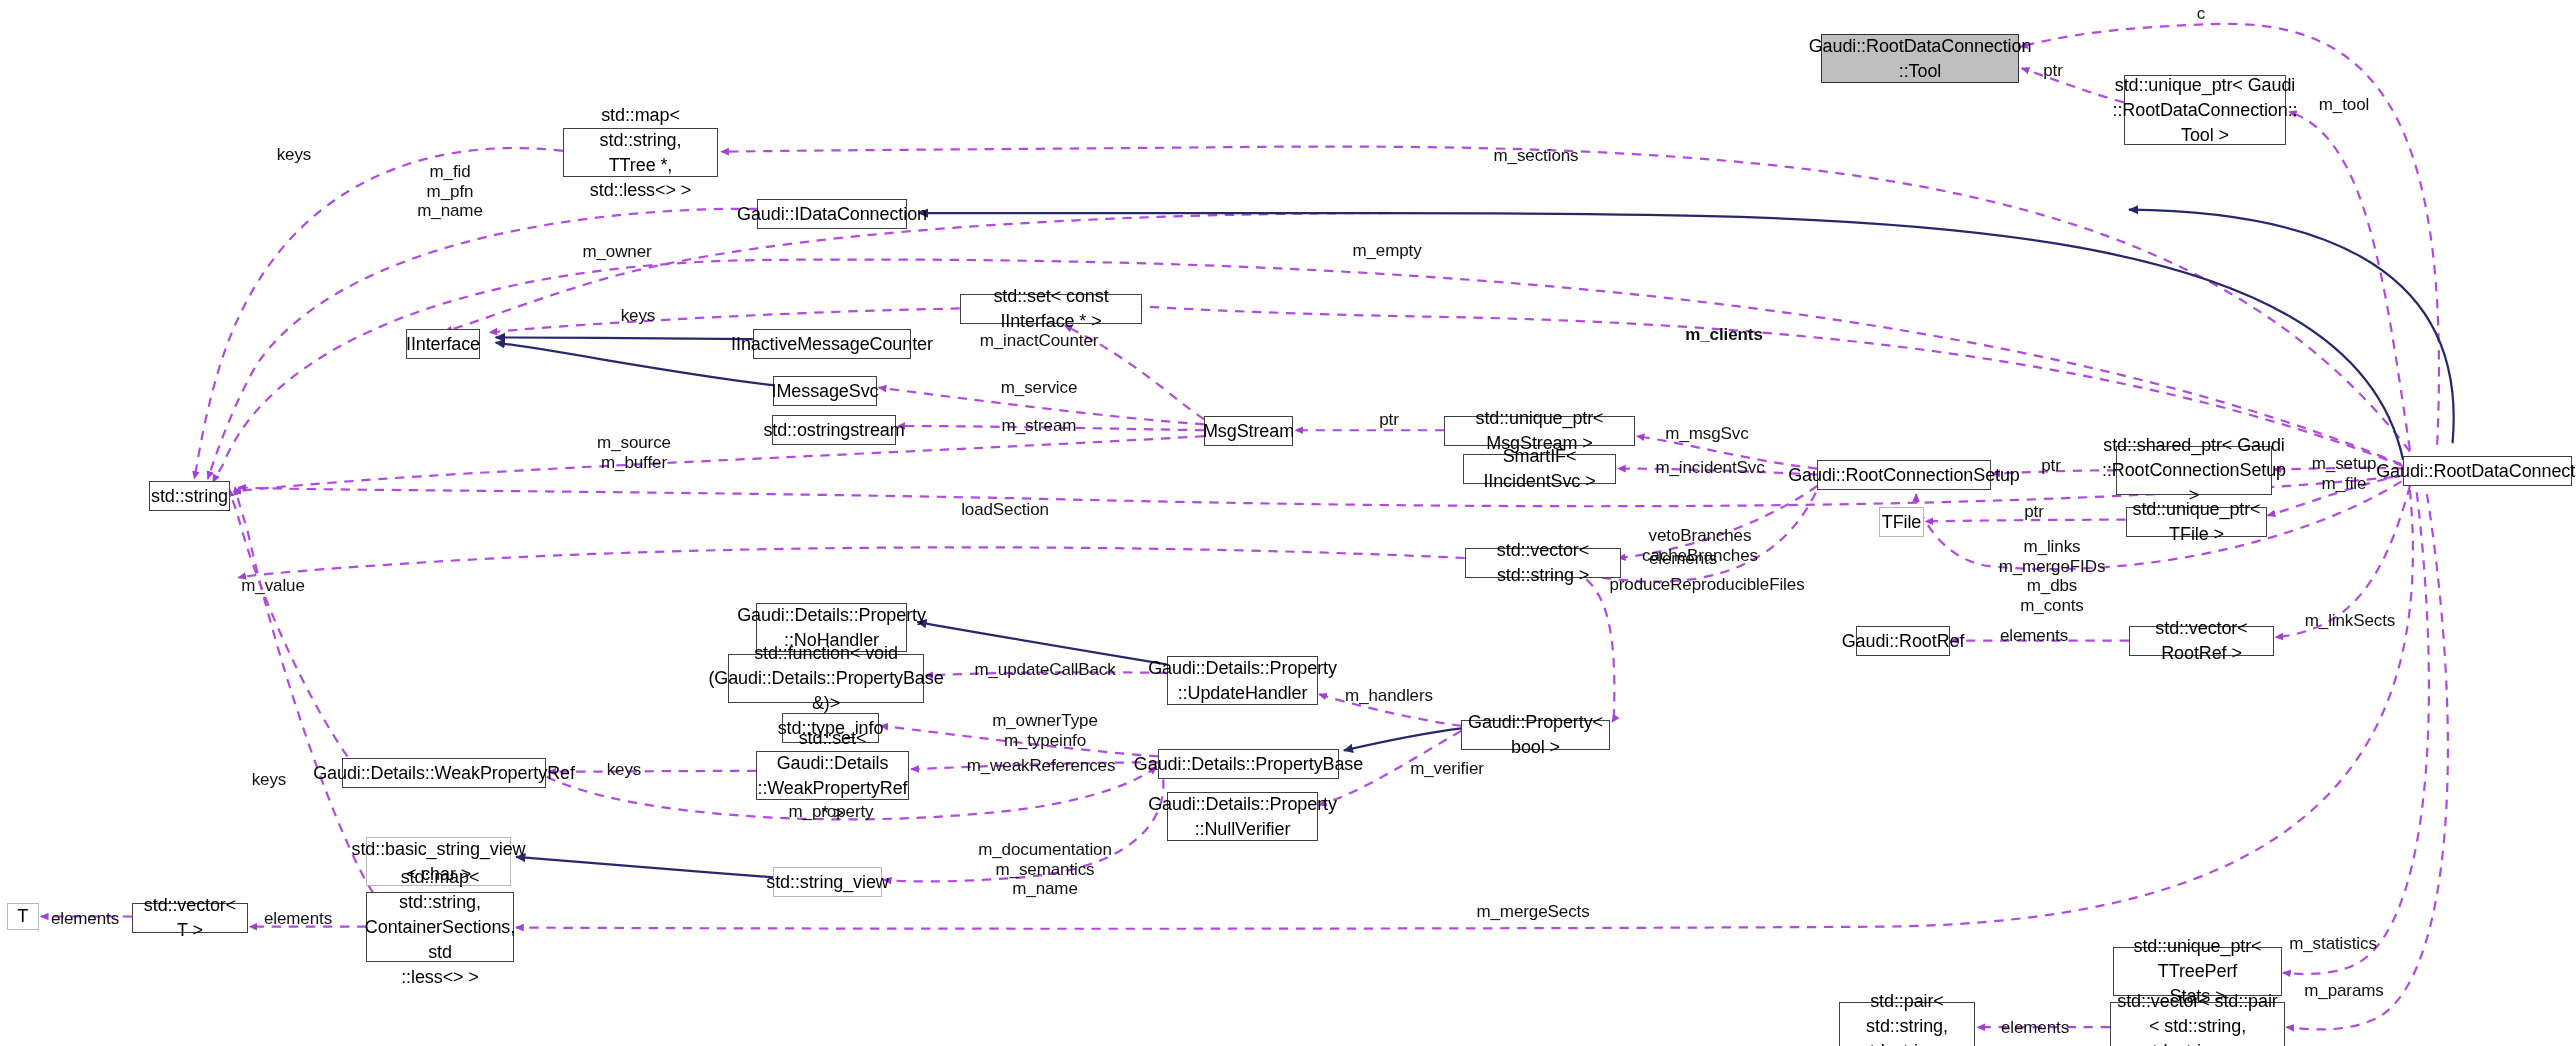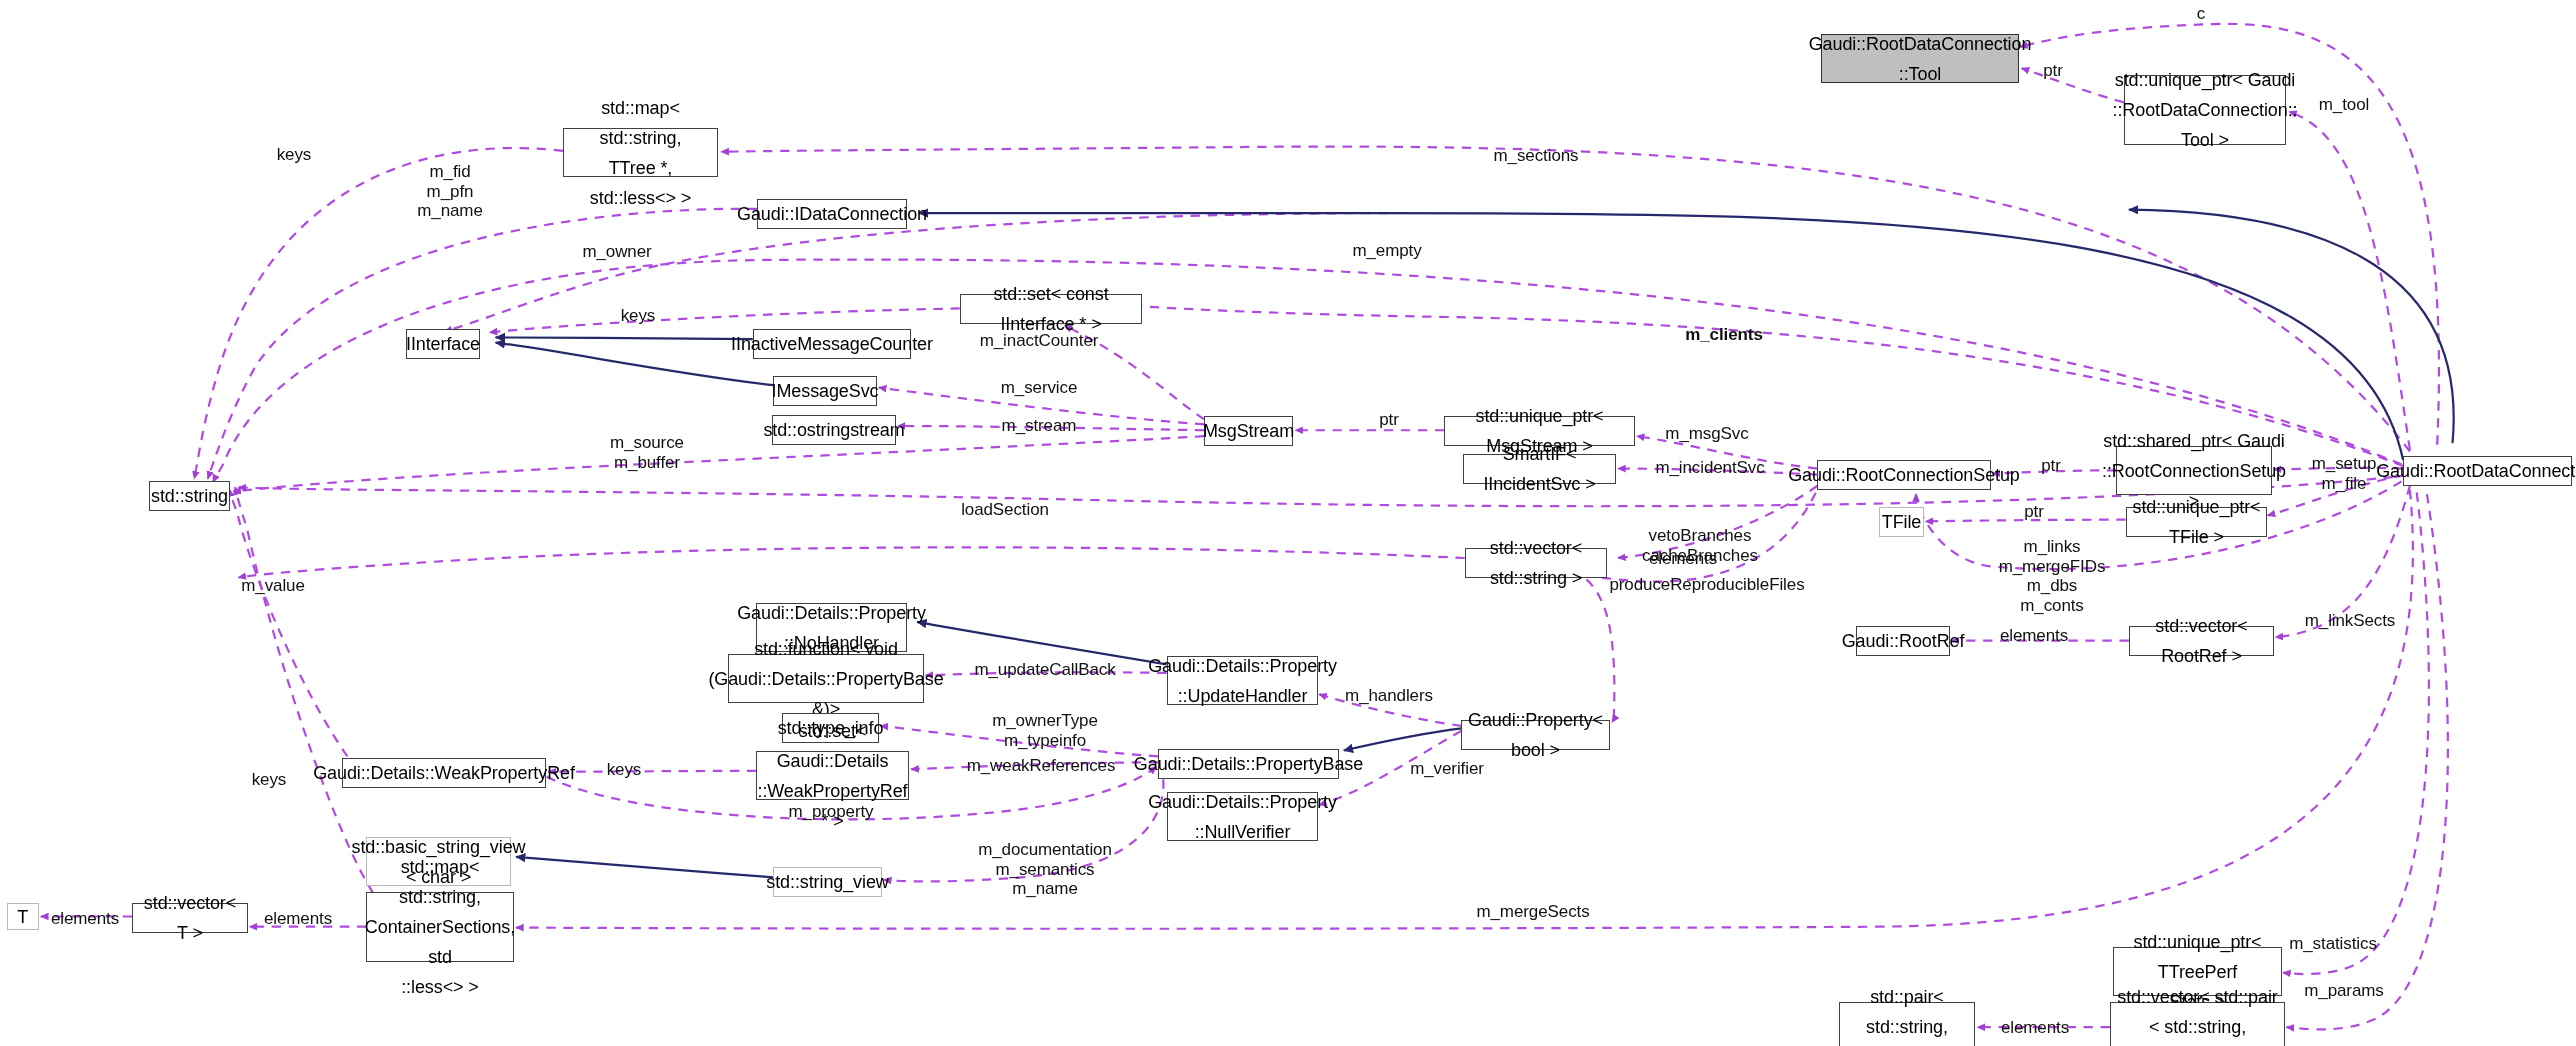--- a/index.html
+++ b/index.html
@@ -11,21 +11,21 @@
     overflow:hidden;
   }
   svg#edges{position:absolute;left:0;top:0;width:2576px;height:1047px;pointer-events:none;}
   .node{
     position:absolute;
     box-sizing:border-box;
     border:1.3px solid #404040;
     background:#ffffff;
     color:#000000;
     font-size:18px;
-    line-height:30px;
+    line-height:25px;
     text-align:center;
     display:flex;
     align-items:center;
     justify-content:center;
     white-space:pre-line;
     padding:1.7px 6px;
     letter-spacing:-0.1px;
   }
   .node.hl{background:#bfbfbf;border-color:#303030;}
   .node.faint{border-color:#b8b8b8;}
@@ -181,21 +181,21 @@
       <div class="node" style="left: 1204px; top: 416px; width: 89px; height: 30px;">MsgStream</div>
       <div class="node" style="left: 1444px; top: 416px; width: 191px; height: 30px;">std::unique_ptr&lt; MsgStream &gt;</div>
       <div class="node" style="left: 1463px; top: 454px; width: 153px; height: 30px;">SmartIF&lt; IIncidentSvc &gt;</div>
       <div class="node" style="left: 1817px; top: 460px; width: 174px; height: 30px;">Gaudi::RootConnectionSetup</div>
       <div class="node" style="left: 2116px; top: 446px; width: 156px; height: 49px;">std::shared_ptr&lt; Gaudi
 ::RootConnectionSetup &gt;</div>
       <div class="node" style="left: 2403px; top: 456px; width: 169px; height: 30px;">Gaudi::RootDataConnection</div>
       <div class="node faint" style="left: 1879px; top: 507px; width: 45px; height: 30px;">TFile</div>
       <div class="node" style="left: 2126px; top: 507px; width: 141px; height: 30px;">std::unique_ptr&lt; TFile &gt;</div>
       <div class="node" style="left: 149px; top: 481px; width: 81px; height: 30px;">std::string</div>
-      <div class="node" style="left: 1465px; top: 548px; width: 142px; height: 30px;">std::vector&lt; std::string &gt;</div>
+      <div class="node" style="left: 1465px; top: 548px; width: 156px; height: 30px;">std::vector&lt; std::string &gt;</div>
       <div class="node" style="left: 756px; top: 603px; width: 151px; height: 49px;">Gaudi::Details::Property
 ::NoHandler</div>
       <div class="node" style="left: 1856px; top: 626px; width: 94px; height: 30px;">Gaudi::RootRef</div>
       <div class="node" style="left: 2129px; top: 626px; width: 145px; height: 30px;">std::vector&lt; RootRef &gt;</div>
       <div class="node" style="left: 728px; top: 654px; width: 196px; height: 49px;">std::function&lt; void
 (Gaudi::Details::PropertyBase &amp;)&gt;</div>
       <div class="node" style="left: 1167px; top: 656px; width: 151px; height: 49px;">Gaudi::Details::Property
 ::UpdateHandler</div>
       <div class="node" style="left: 782px; top: 713px; width: 97px; height: 30px;">std::type_info</div>
       <div class="node" style="left: 1461px; top: 720px; width: 149px; height: 30px;">Gaudi::Property&lt; bool &gt;</div>
@@ -228,21 +228,21 @@
       <div class="elabel" style="left: 1536px; top: 146px;">m_sections</div>
       <div class="elabel" style="left: 450px; top: 162px;">m_fid
 m_pfn
 m_name</div>
       <div class="elabel" style="left: 617px; top: 242px;">m_owner</div>
       <div class="elabel" style="left: 1387px; top: 241px;">m_empty</div>
       <div class="elabel" style="left: 638px; top: 306px;">keys</div>
       <div class="elabel" style="left: 1724px; top: 325px; font-weight: bold;">m_clients</div>
       <div class="elabel" style="left: 1039px; top: 331px;">m_inactCounter</div>
       <div class="elabel" style="left: 1039px; top: 378px;">m_service</div>
-      <div class="elabel" style="left: 634px; top: 433px; margin-left: 13px;">m_source
+      <div class="elabel" style="left: 634px; top: 433px;">m_source
 m_buffer</div>
       <div class="elabel" style="left: 1039px; top: 416px;">m_stream</div>
       <div class="elabel" style="left: 1389px; top: 410px;">ptr</div>
       <div class="elabel" style="left: 1707px; top: 424px;">m_msgSvc</div>
       <div class="elabel" style="left: 2051px; top: 456px;">ptr</div>
       <div class="elabel" style="left: 2344px; top: 454px;">m_setup
 m_file</div>
       <div class="elabel" style="left: 1710px; top: 458px;">m_incidentSvc</div>
       <div class="elabel" style="left: 1005px; top: 500px;">loadSection</div>
       <div class="elabel" style="left: 2034px; top: 502px;">ptr</div>

